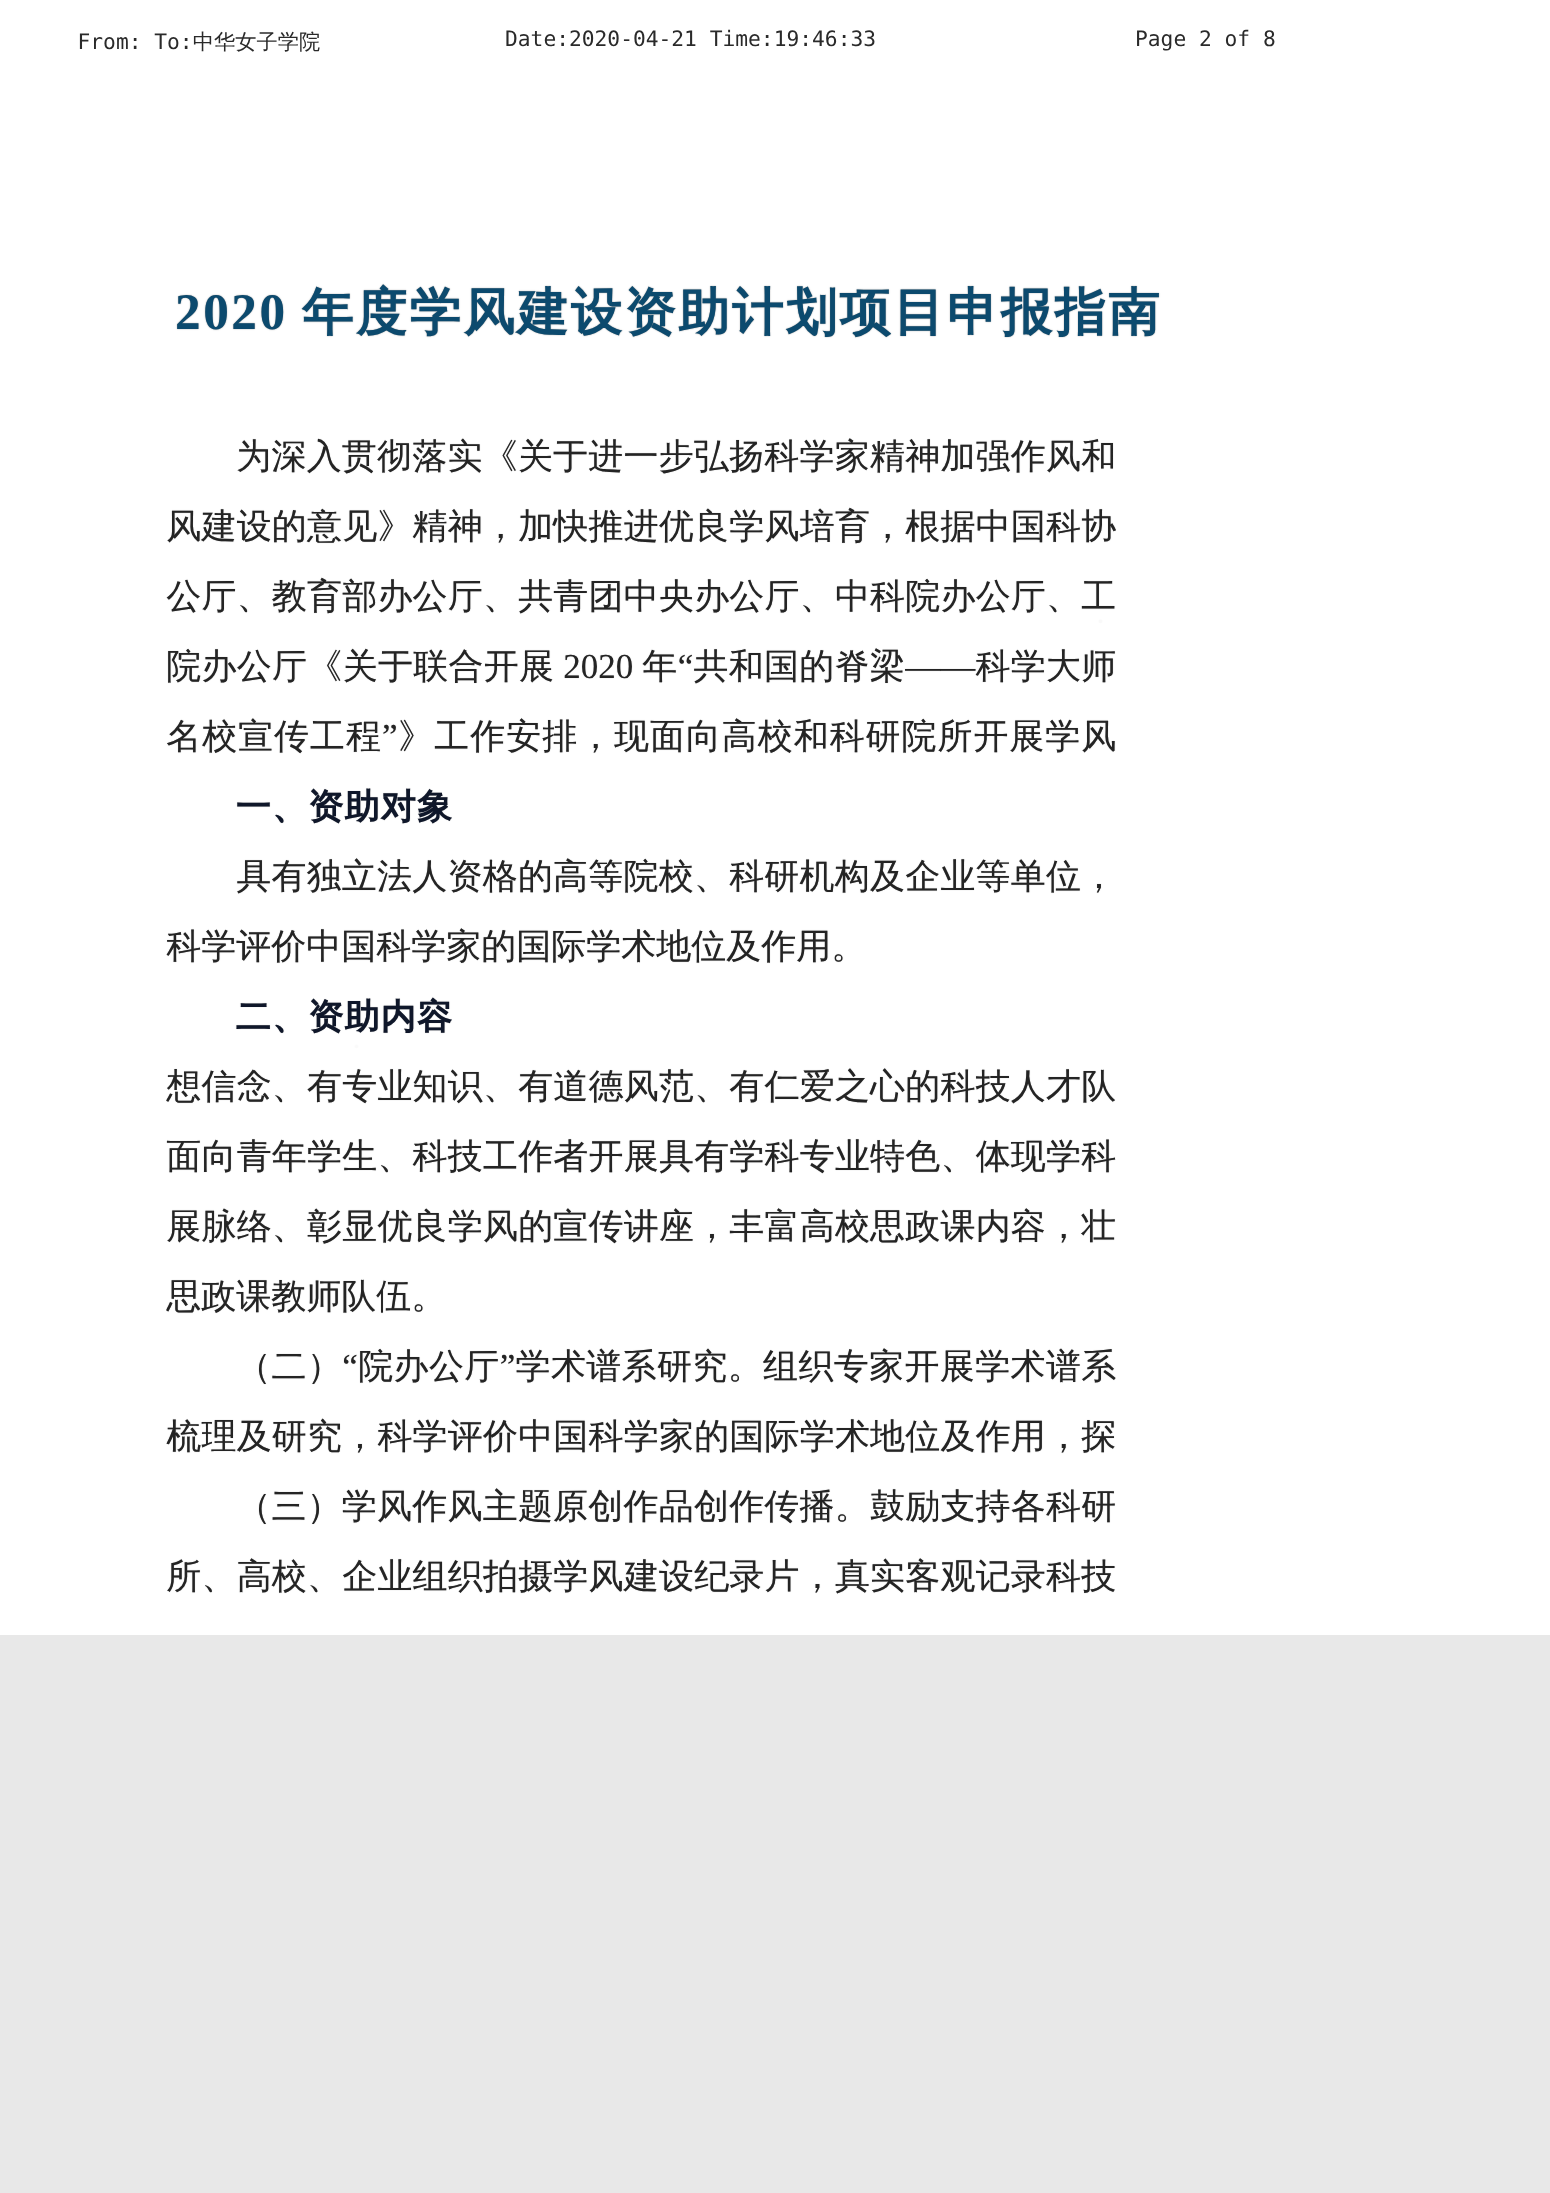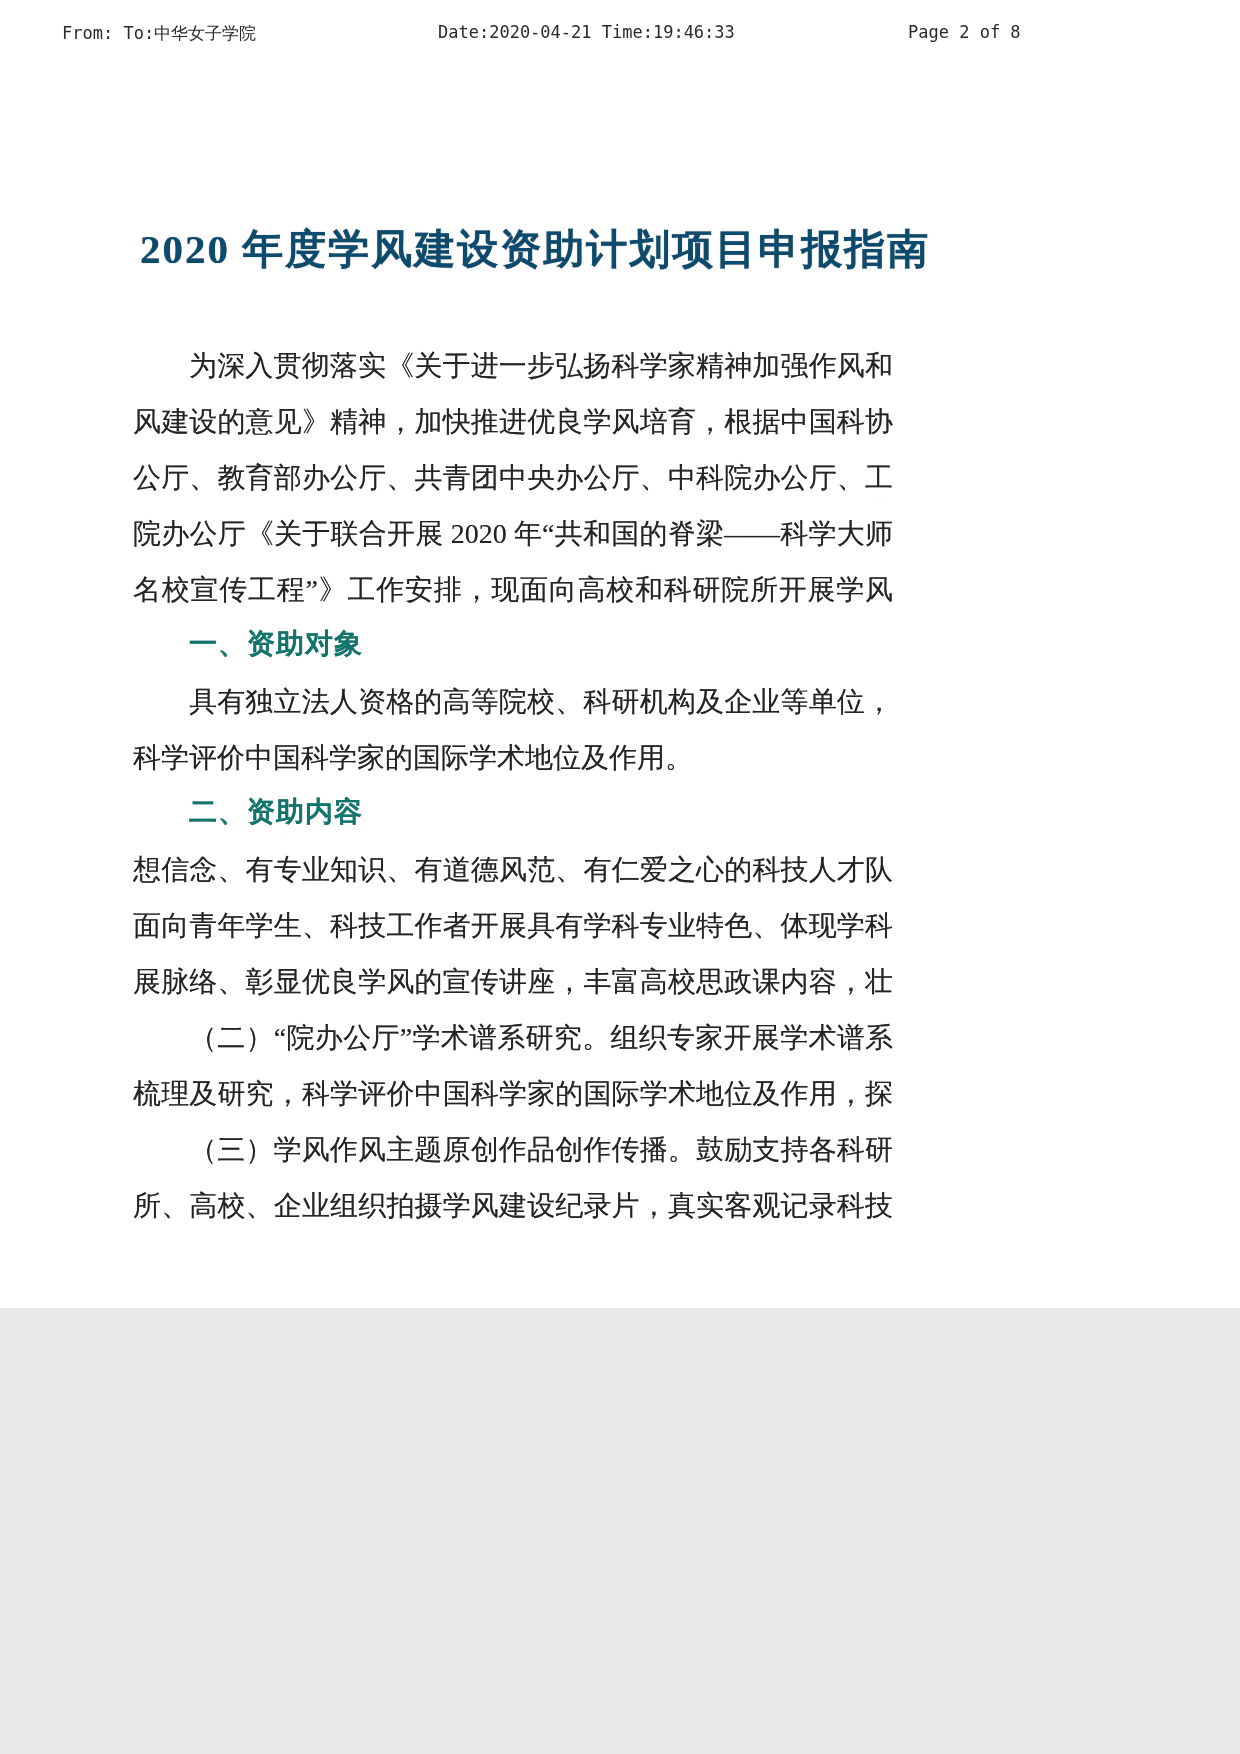--- a/index.html
+++ b/index.html
@@ -35,21 +35,21 @@
     top: 22px;
     left: 0;
     width: 100%;
     height: 26px;
     font-family: "DejaVu Sans Mono", "Liberation Mono", monospace;
     font-size: 17px;
     color: #2a2a2a;
     white-space: nowrap;
   }
   .fax-from  { position: absolute; left: 62px;  top: 0; }
-  .fax-date  { position: absolute; left: 438px; top: 0; }
+  .fax-date  { position: absolute; left: 404px; top: 0; }
   .fax-page  { position: absolute; left: 908px; top: 0; }
 
   
   .doc-title {
     position: absolute;
     top: 222px;
     left: 140px;
     width: 840px;
     font-size: 41px;
     font-weight: bold;
@@ -78,23 +78,22 @@
   .just {
     text-align: justify;
     text-align-last: justify;
     text-justify: inter-character;
   }
   .first { text-indent: 2em; }
   .lastline { text-align: left; text-align-last: left; }
   .heading {
     font-weight: bold;
     text-indent: 2em;
-    color: #0f766e;
+    color: #0f172a;
     letter-spacing: 1px;
-    font-family: Liberation Mono, monospace;
   }
 </style>
 </head>
 <body>
 
 <div class="page">
 
   <div class="fax-header">
     <span class="fax-from">From: To:中华女子学院</span>
     <span class="fax-date">Date:2020-04-21 Time:19:46:33</span>
@@ -119,20 +118,21 @@
       <div class="line just first">具有独立法人资格的高等院校、科研机构及企业等单位，需</div>
       <div class="line lastline">科学评价中国科学家的国际学术地位及作用。</div>
     </div>
 
     <div class="line heading">二、资助内容</div>
 
     <div>
       <div class="line just">想信念、有专业知识、有道德风范、有仁爱之心的科技人才队伍，</div>
       <div class="line just">面向青年学生、科技工作者开展具有学科专业特色、体现学科发</div>
       <div class="line just">展脉络、彰显优良学风的宣传讲座，丰富高校思政课内容，壮大</div>
+      <div class="line lastline">思政课教师队伍。</div>
     </div>
 
     <div>
       <div class="line just first">（二）“院办公厅”学术谱系研究。组织专家开展学术谱系</div>
       <div class="line just">梳理及研究，科学评价中国科学家的国际学术地位及作用，探究</div>
     </div>
 
     <div>
       <div class="line just first">（三）学风作风主题原创作品创作传播。鼓励支持各科研院</div>
       <div class="line just">所、高校、企业组织拍摄学风建设纪录片，真实客观记录科技界</div>

